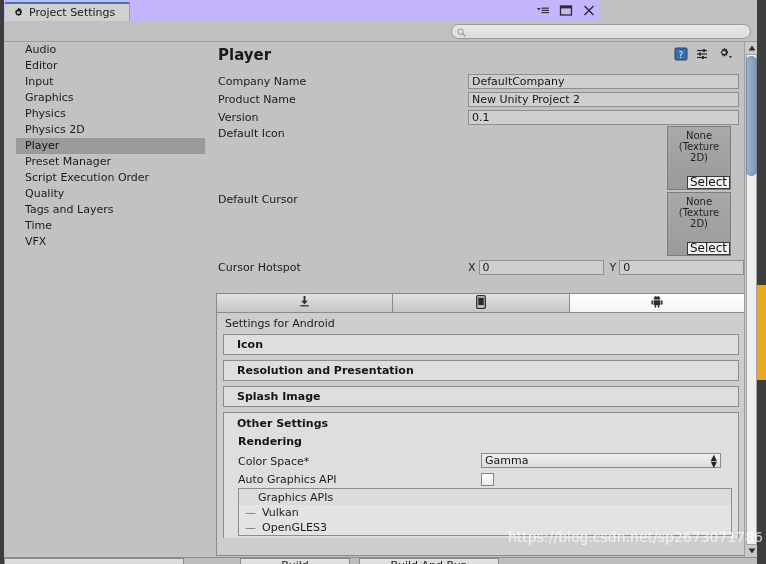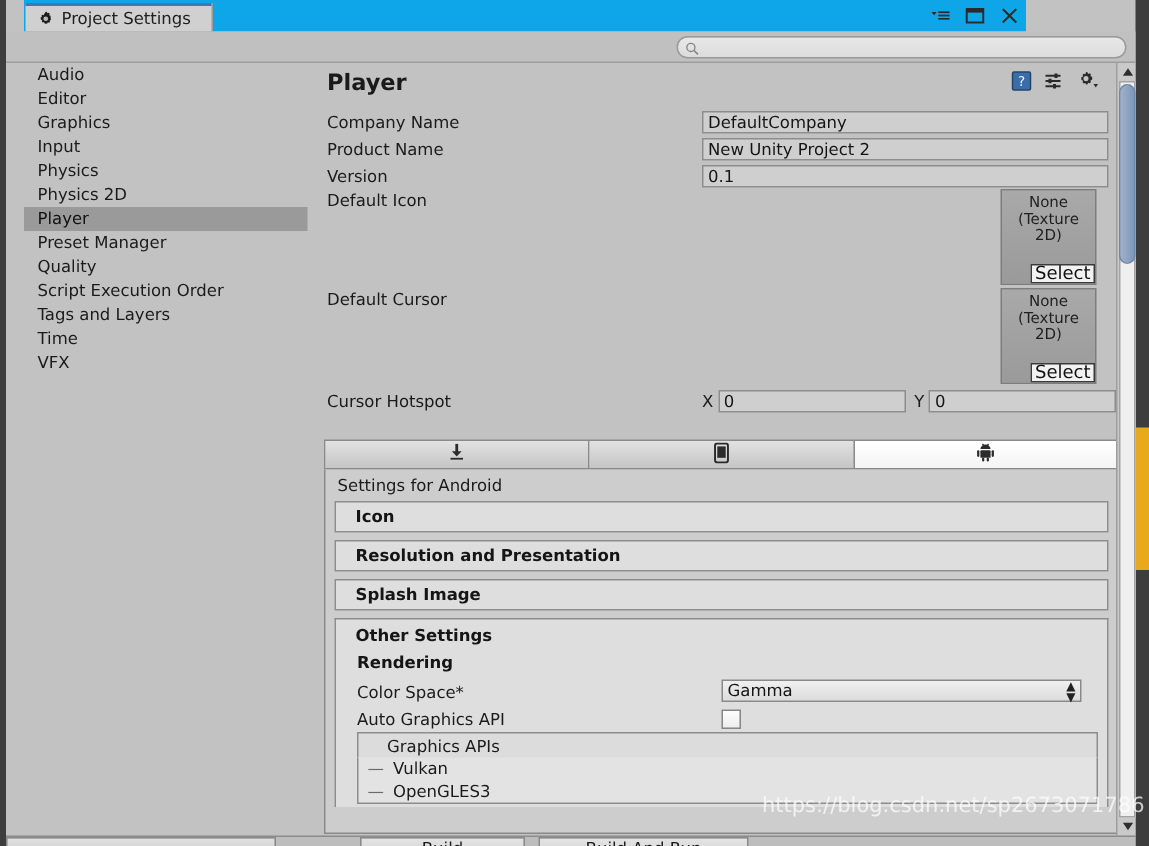--- a/index.html
+++ b/index.html
@@ -50,25 +50,25 @@
     top: 0;
     width: 4px;
     height: 564px;
     background: #3d3d3d;
     z-index: 0;
   }
 
   
   .titlebar {
     position: absolute;
-    left: 16px;
+    left: 4px;
     top: 0;
-    width: 668px;
+    width: 596px;
     height: 21px;
-    background: #0ea5e9;
+    background: #c4b5fd;
     z-index: 2;
   }
   .tab {
     position: absolute;
     left: 1px;
     top: 2px;
     height: 19px;
     padding: 0 14px 0 8px;
     background: #d0d0d0;
     border-top: 2px solid #3c79b5;
@@ -562,28 +562,28 @@
           <path d="M6.3 6.3 L9.2 9.2" stroke="#3a3a3a" stroke-width="1.2"></path>
         </svg>
       </span>
       <input class="search-input" type="text" value="" placeholder="" style="">
     </div>
   </div>
 
   <div class="sidebar">
     <div class="side-item">Audio</div>
     <div class="side-item">Editor</div>
+    <div class="side-item">Input</div>
     <div class="side-item">Graphics</div>
-    <div class="side-item">Input</div>
     <div class="side-item">Physics</div>
     <div class="side-item">Physics 2D</div>
     <div class="side-item selected">Player</div>
     <div class="side-item">Preset Manager</div>
+    <div class="side-item">Script Execution Order</div>
     <div class="side-item">Quality</div>
-    <div class="side-item">Script Execution Order</div>
     <div class="side-item">Tags and Layers</div>
     <div class="side-item">Time</div>
     <div class="side-item">VFX</div>
   </div>
 
   <div class="main">
 
     <div class="panel-title">Player</div>
 
     <div class="panel-icons">

